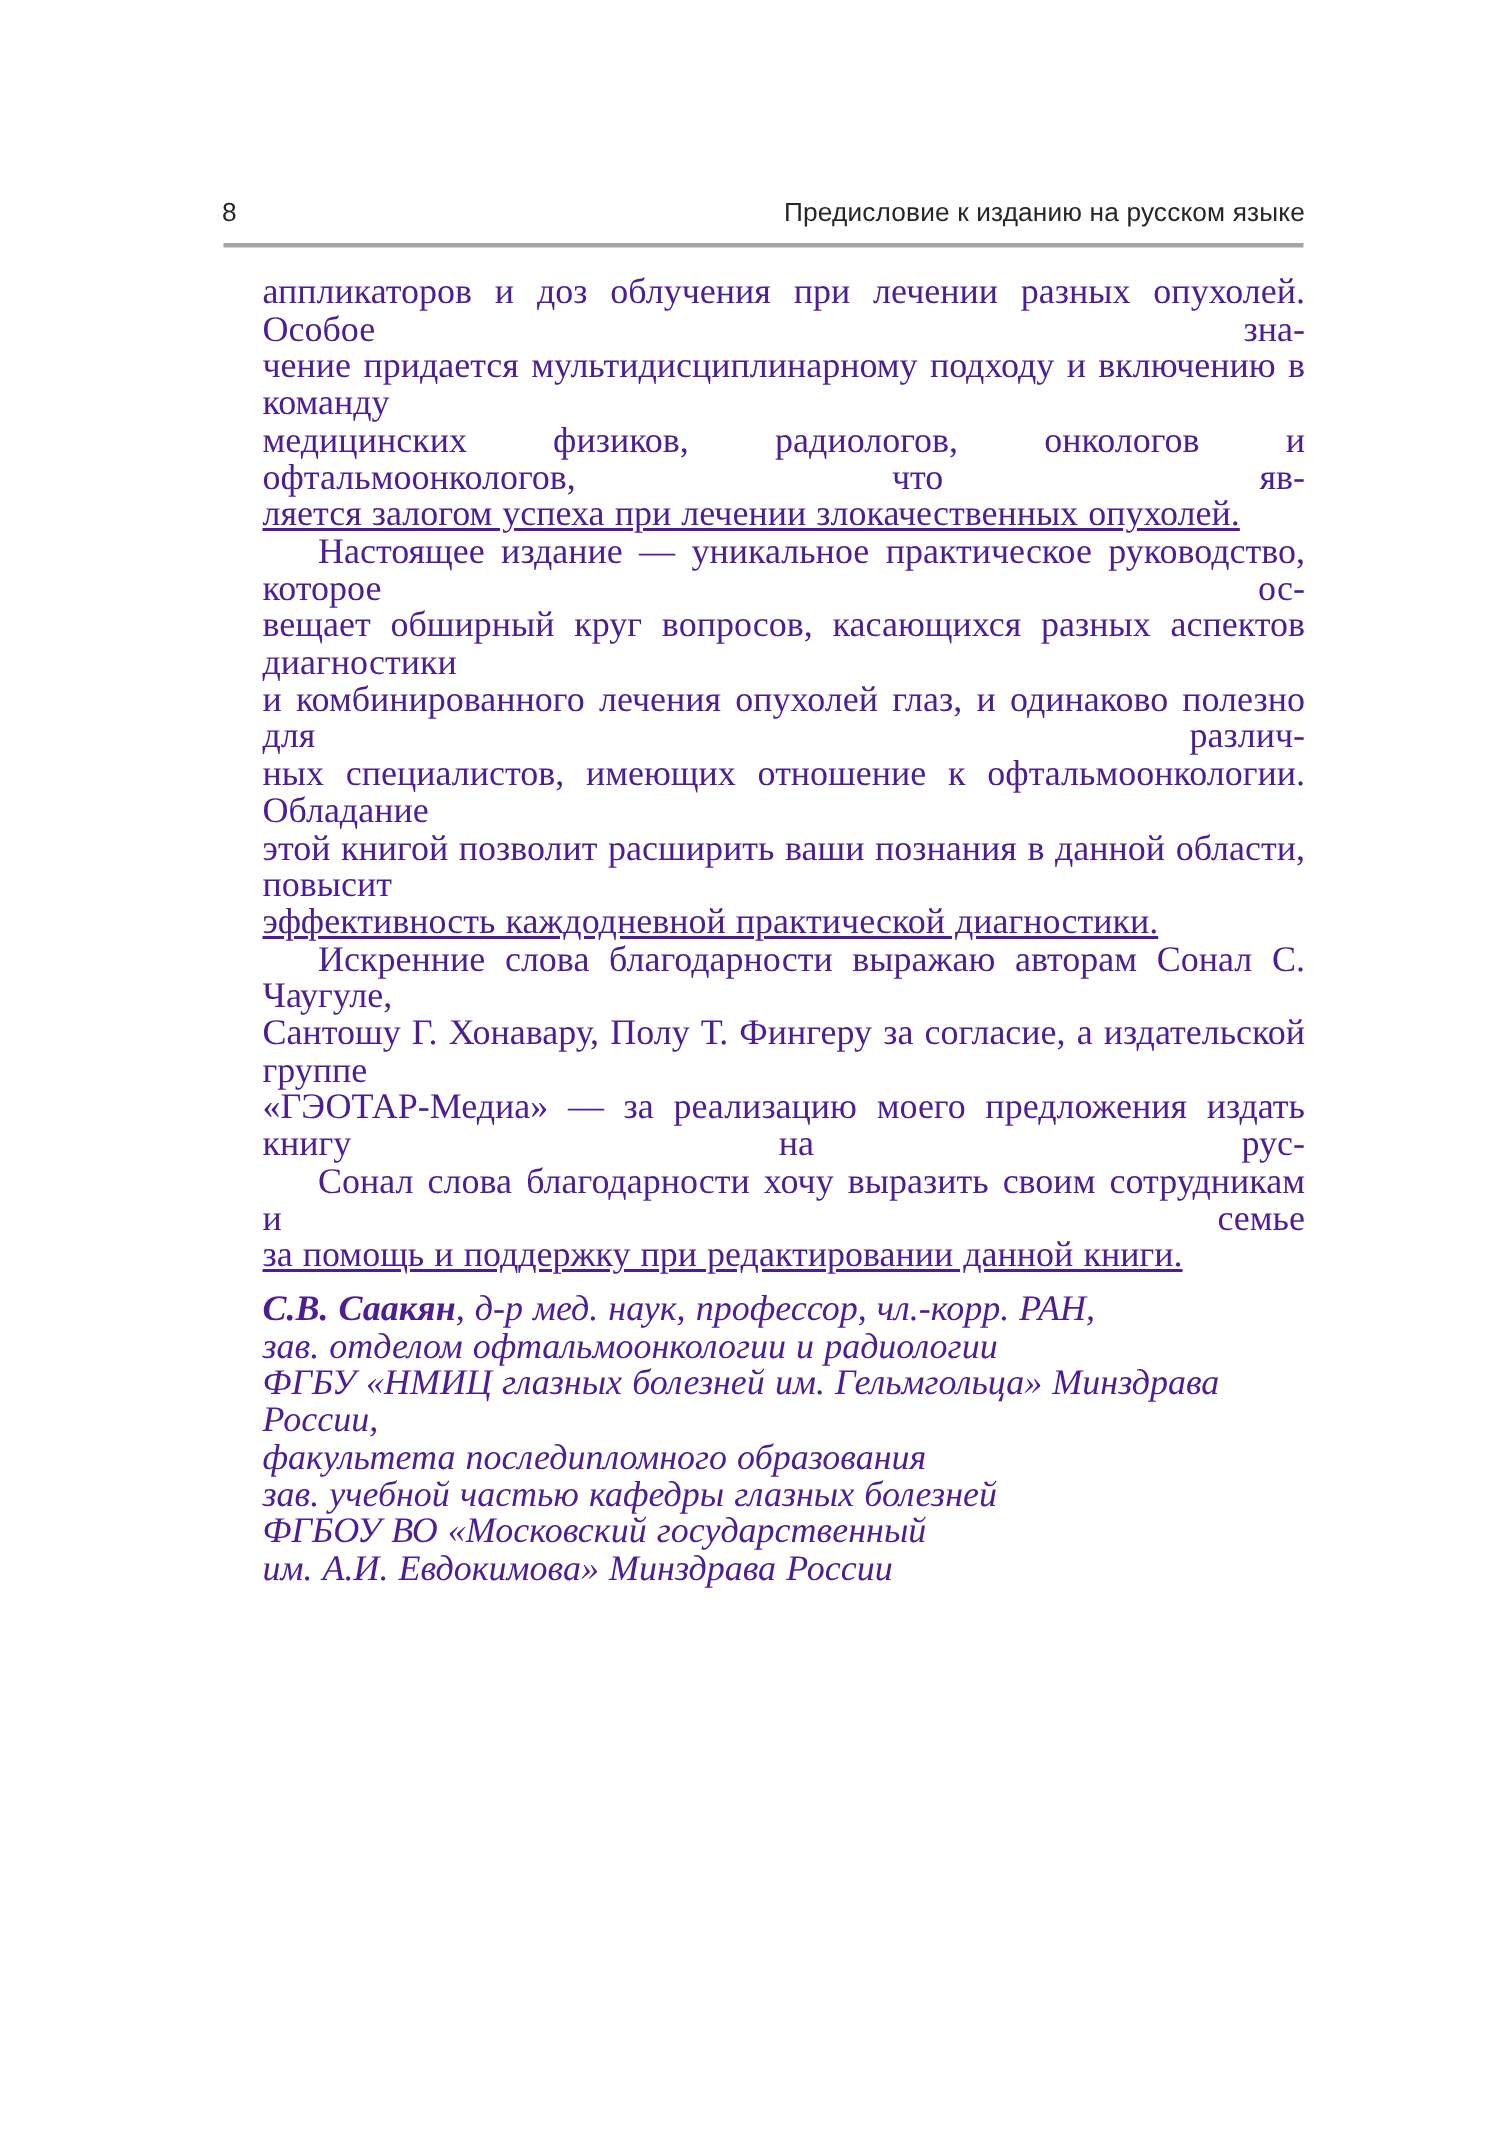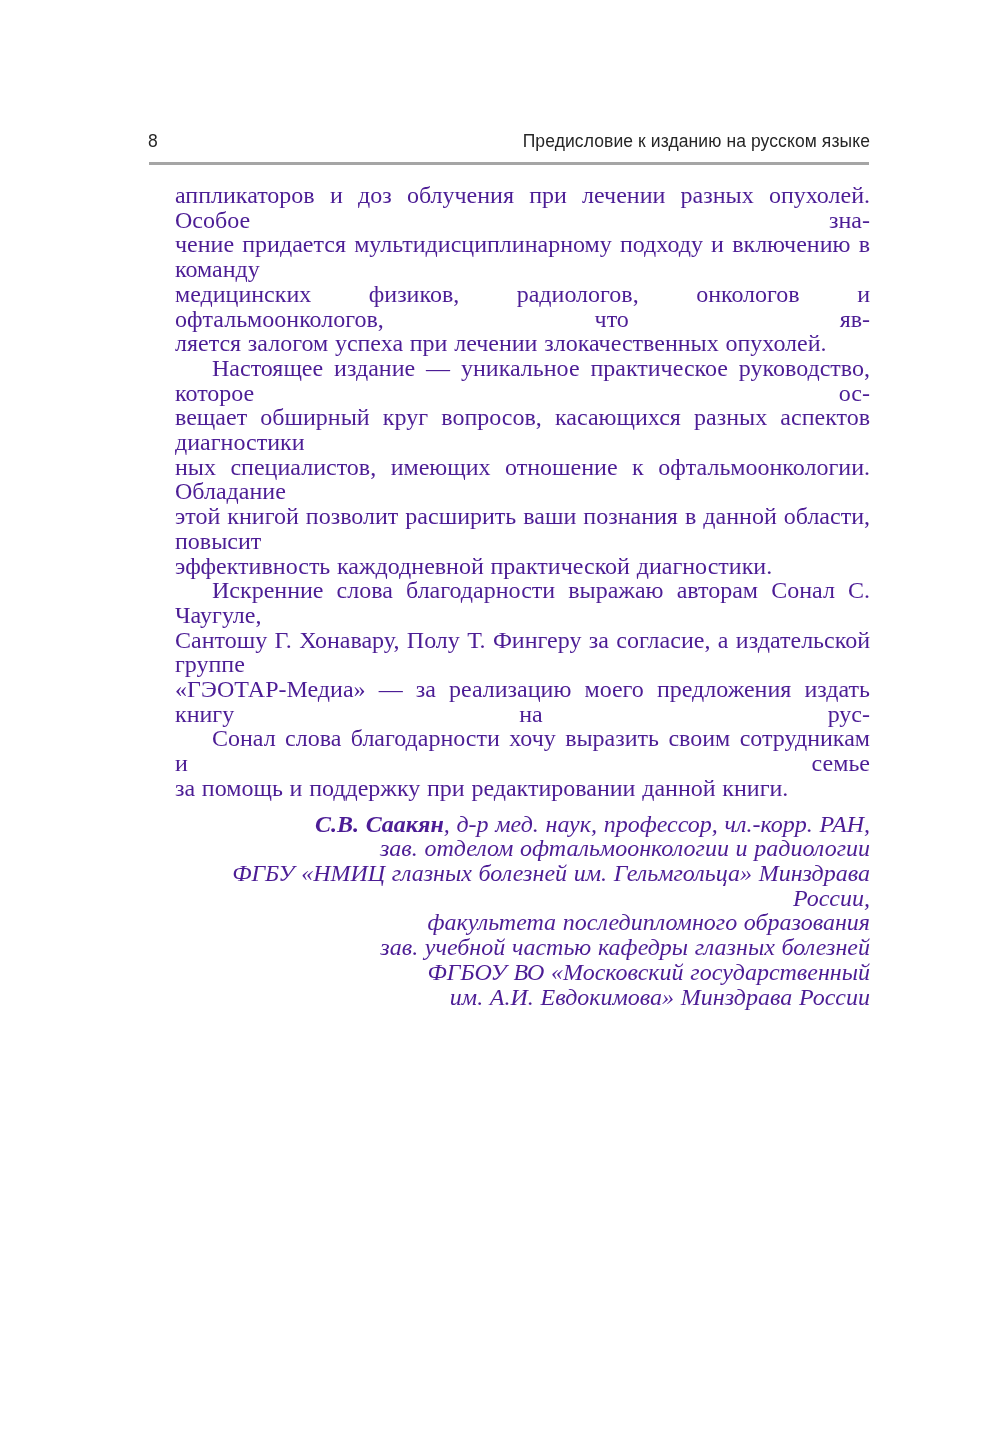--- a/index.html
+++ b/index.html
@@ -45,26 +45,27 @@
     margin-left: 27px;
   }
   .line {
     text-align: justify;
     text-align-last: justify;
     -moz-text-align-last: justify;
     white-space: normal;
   }
   .line.last {
     text-align-last: left;
+    text-decoration: underline;
     -moz-text-align-last: left;
   }
   .line.first { text-indent: 37px; }
   .signature {
     margin-top: 11px;
-    text-align: right;
+    text-align: left;
     font-style: italic;
   }
   .sig-line { line-height: 24.7px; }
   .sig-name { font-weight: bold; }
 </style>
 </head>
 <body>
 
 <div class="page">
 
@@ -80,20 +81,21 @@
     <div class="para">
       <div class="line">аппликаторов и доз облучения при лечении разных опухолей. Особое зна-</div>
       <div class="line">чение придается мультидисциплинарному подходу и включению в команду</div>
       <div class="line">медицинских физиков, радиологов, онкологов и офтальмоонкологов, что яв-</div>
       <div class="line last">ляется залогом успеха при лечении злокачественных опухолей.</div>
     </div>
 
     <div class="para">
       <div class="line first">Настоящее издание — уникальное практическое руководство, которое ос-</div>
       <div class="line">вещает обширный круг вопросов, касающихся разных аспектов диагностики</div>
+      <div class="line">и комбинированного лечения опухолей глаз, и одинаково полезно для различ-</div>
       <div class="line">ных специалистов, имеющих отношение к офтальмоонкологии. Обладание</div>
       <div class="line">этой книгой позволит расширить ваши познания в данной области, повысит</div>
       <div class="line last">эффективность каждодневной практической диагностики.</div>
     </div>
 
     <div class="para">
       <div class="line first">Искренние слова благодарности выражаю авторам Сонал С. Чаугуле,</div>
       <div class="line">Сантошу Г. Хонавару, Полу Т. Фингеру за согласие, а издательской группе</div>
       <div class="line">«ГЭОТАР-Медиа» — за реализацию моего предложения издать книгу на рус-</div>
     </div>

